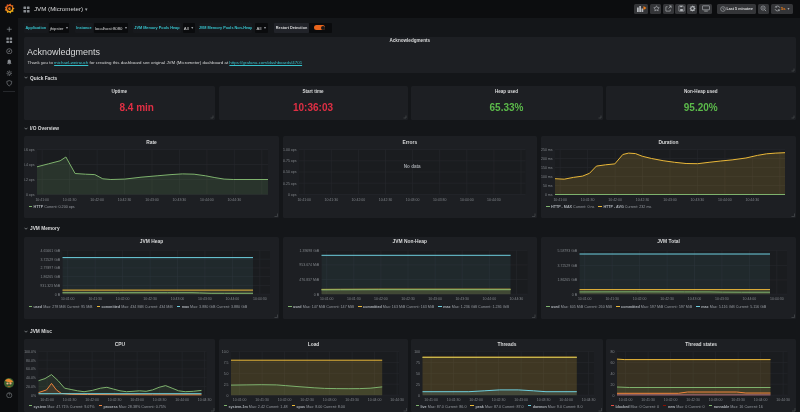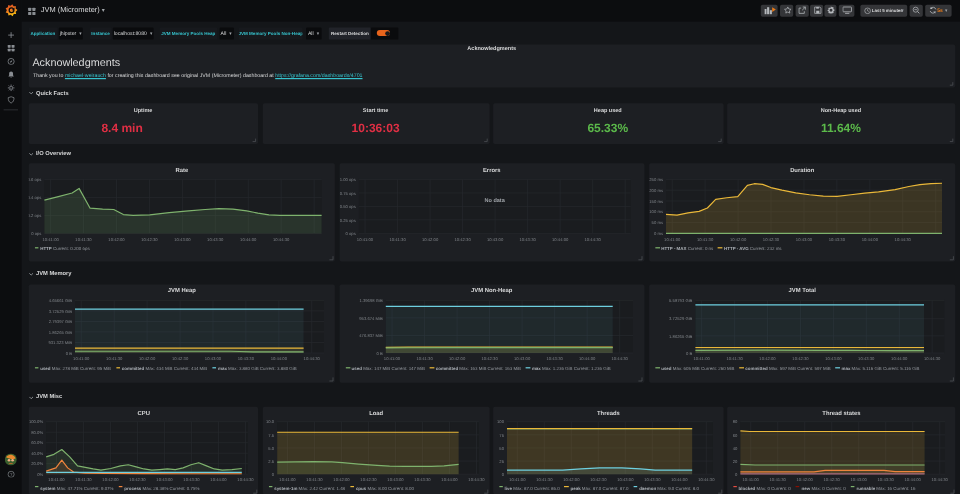--- a/index.html
+++ b/index.html
@@ -164,39 +164,39 @@
 <svg class="abs" style="left:24px;top:227.10000000000002px" width="4" height="3" viewBox="0 0 8 6">
     <path d="M1 1.5 4 4.5 7 1.5" stroke="#9fa3a8" stroke-width="1.4" fill="none"></path>
   </svg>
 <div class="rowhead" style="left:30px;top:226.3px">JVM Memory</div>
 <svg class="abs" style="left:24px;top:329.8px" width="4" height="3" viewBox="0 0 8 6">
     <path d="M1 1.5 4 4.5 7 1.5" stroke="#9fa3a8" stroke-width="1.4" fill="none"></path>
   </svg>
 <div class="rowhead" style="left:30px;top:329px">JVM Misc</div>
 <div class="panel" style="left:23.5px;top:86px;width:191.5px;height:34px"></div>
 <div class="abs" style="left:23.5px;top:88.5px;width:191.5px;text-align:center;font-size:4.6px;font-weight:bold;color:#d8d9da">Uptime</div>
-<div class="statval" style="left:6px;top:101.5px;width:191.5px;color:#e02f44">8.4 min</div>
+<div class="statval" style="left:41px;top:101.5px;width:191.5px;color:#e02f44">8.4 min</div>
 <svg class="abs" style="left:209.0px;top:114px" width="5" height="5" viewBox="0 0 5 5">
     <path d="M4 1.5V4H1.5" stroke="#4a4d52" stroke-width="0.7" fill="none"></path>
   </svg>
 <div class="panel" style="left:218.5px;top:86px;width:189px;height:34px"></div>
 <div class="abs" style="left:218.5px;top:88.5px;width:189px;text-align:center;font-size:4.6px;font-weight:bold;color:#d8d9da">Start time</div>
 <div class="statval" style="left:218.5px;top:101.5px;width:189px;color:#e02f44">10:36:03</div>
 <svg class="abs" style="left:401.5px;top:114px" width="5" height="5" viewBox="0 0 5 5">
     <path d="M4 1.5V4H1.5" stroke="#4a4d52" stroke-width="0.7" fill="none"></path>
   </svg>
 <div class="panel" style="left:410.5px;top:86px;width:192px;height:34px"></div>
 <div class="abs" style="left:410.5px;top:88.5px;width:192px;text-align:center;font-size:4.6px;font-weight:bold;color:#d8d9da">Heap used</div>
 <div class="statval" style="left:410.5px;top:101.5px;width:192px;color:#5bb94a">65.33%</div>
 <svg class="abs" style="left:596.5px;top:114px" width="5" height="5" viewBox="0 0 5 5">
     <path d="M4 1.5V4H1.5" stroke="#4a4d52" stroke-width="0.7" fill="none"></path>
   </svg>
 <div class="panel" style="left:605.5px;top:86px;width:190.5px;height:34px"></div>
 <div class="abs" style="left:605.5px;top:88.5px;width:190.5px;text-align:center;font-size:4.6px;font-weight:bold;color:#d8d9da">Non-Heap used</div>
-<div class="statval" style="left:605.5px;top:101.5px;width:190.5px;color:#5bb94a">11.64%</div>
+<div class="statval" style="left:605.5px;top:101.5px;width:190.5px;color:#5bb94a">95.20%</div>
 <svg class="abs" style="left:790.0px;top:114px" width="5" height="5" viewBox="0 0 5 5">
     <path d="M4 1.5V4H1.5" stroke="#4a4d52" stroke-width="0.7" fill="none"></path>
   </svg>
 <svg width="255" height="82" viewBox="0 0 255 82" style="position:absolute;left:23.5px;top:135.5px;background:#1d1f23;border-radius:1.5px">
     <text x="127.5" y="7.5" text-anchor="middle" font-size="4.9" font-weight="bold" fill="#d8d9da">Rate</text>
     <rect x="13" y="13.5" width="231.0" height="45.0" fill="#1a1c1f"></rect>
     <line x1="13" y1="58.5" x2="244" y2="58.5" stroke="#26282d" stroke-width="0.6"></line>
     <text x="10.5" y="59.9" text-anchor="end" font-size="3.5" fill="#81858a">0 ops</text>
     <line x1="13" y1="43.5" x2="244" y2="43.5" stroke="#26282d" stroke-width="0.6"></line>
     <text x="10.5" y="44.9" text-anchor="end" font-size="3.5" fill="#81858a">0.2 ops</text>

